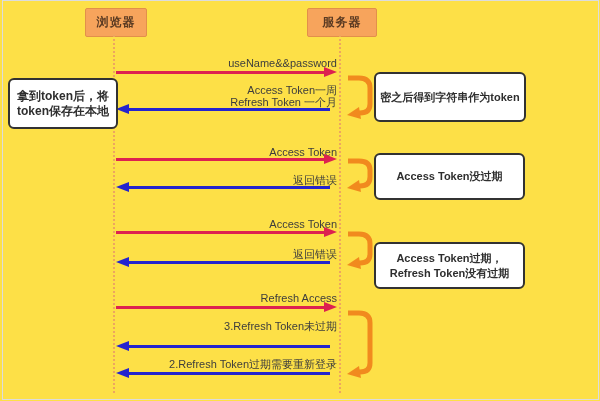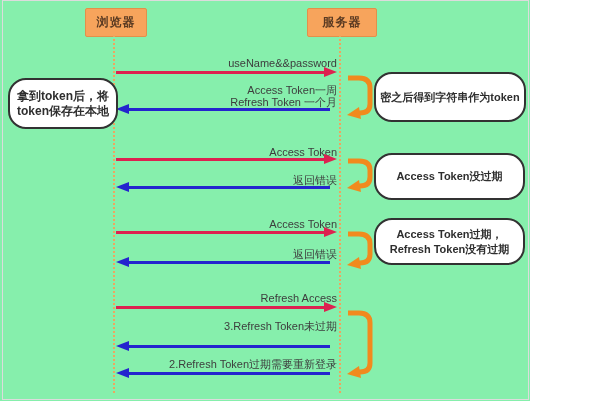--- a/index.html
+++ b/index.html
@@ -1,17 +1,17 @@
 <!DOCTYPE html>
 <html><head>
 <meta charset="utf-8">
 <style>
   html,body{margin:0;padding:0;}
   body{width:600px;height:401px;font-family:"Liberation Sans","DejaVu Sans",sans-serif;background:#fff;}
-  #stage{position:relative;width:530px;height:401px;background:#86efac;overflow:hidden;}
+  #stage{position:relative;width:600px;height:401px;background:#fde047;overflow:hidden;}
   .frame{position:absolute;left:2px;top:0;right:1px;bottom:1px;border:1px solid #dcdcdc;pointer-events:none;}
 
   .actor{position:absolute;background:#F7A45C;border:1px solid #e2904a;border-radius:2px;
          display:flex;align-items:center;justify-content:center;
          font-size:12px;font-weight:bold;color:#5a3a22;letter-spacing:1px;}
   .lifeline{position:absolute;top:35px;height:358px;width:0;border-left:2px dotted #EDA65F;}
 
   .msg-label{position:absolute;left:116px;width:221px;text-align:right;
              font-size:11px;line-height:12px;color:#3d3d3d;}
   .msg-label span{display:block;white-space:nowrap;}
@@ -20,21 +20,21 @@
   .arrow i{display:block;position:absolute;}
   .arrow.right .line{left:0;right:11px;top:0;height:2.5px;background:#DD2150;}
   .arrow.right .head{right:0;top:-4px;width:0;height:0;
       border-top:5px solid transparent;border-bottom:5px solid transparent;border-left:13px solid #DD2150;}
   .arrow.left .line{left:11px;right:7px;top:0;height:3px;background:#2424CE;}
   .arrow.left .head{left:0;top:-4.5px;width:0;height:0;
       border-top:5.5px solid transparent;border-bottom:5.5px solid transparent;border-right:13px solid #2424CE;}
 
   .loop{position:absolute;}
 
-  .note{position:absolute;background:#fff;border:2px solid #323232;border-radius:18px;
+  .note{position:absolute;background:#fff;border:2px solid #323232;border-radius:6px;
         display:flex;flex-direction:column;align-items:center;justify-content:center;
         font-size:11px;font-weight:bold;color:#2e2e2e;line-height:15px;text-align:center;}
   .note span{display:block;white-space:nowrap;}
   .note span:empty{display:none;}
 </style>
 </head>
 <body>
 
 <div id="stage">
   <div class="frame"></div>
@@ -139,17 +139,17 @@
     <span>拿到token后，将</span>
     <span>token保存在本地</span>
   </div>
   <div class="note" style="left:374px;top:72px;width:148px;height:46px">
     <span>密之后得到字符串作为token</span>
   </div>
   <div class="note" style="left:374px;top:153px;width:147px;height:43px">
     <span>Access Token没过期</span>
 
   </div>
-  <div class="note" style="left:374px;top:218px;width:147px;height:43px">
+  <div class="note" style="left:374px;top:242px;width:147px;height:43px">
     <span>Access Token过期，</span>
     <span>Refresh Token没有过期</span>
   </div>
 </div>
 
 </body></html>

